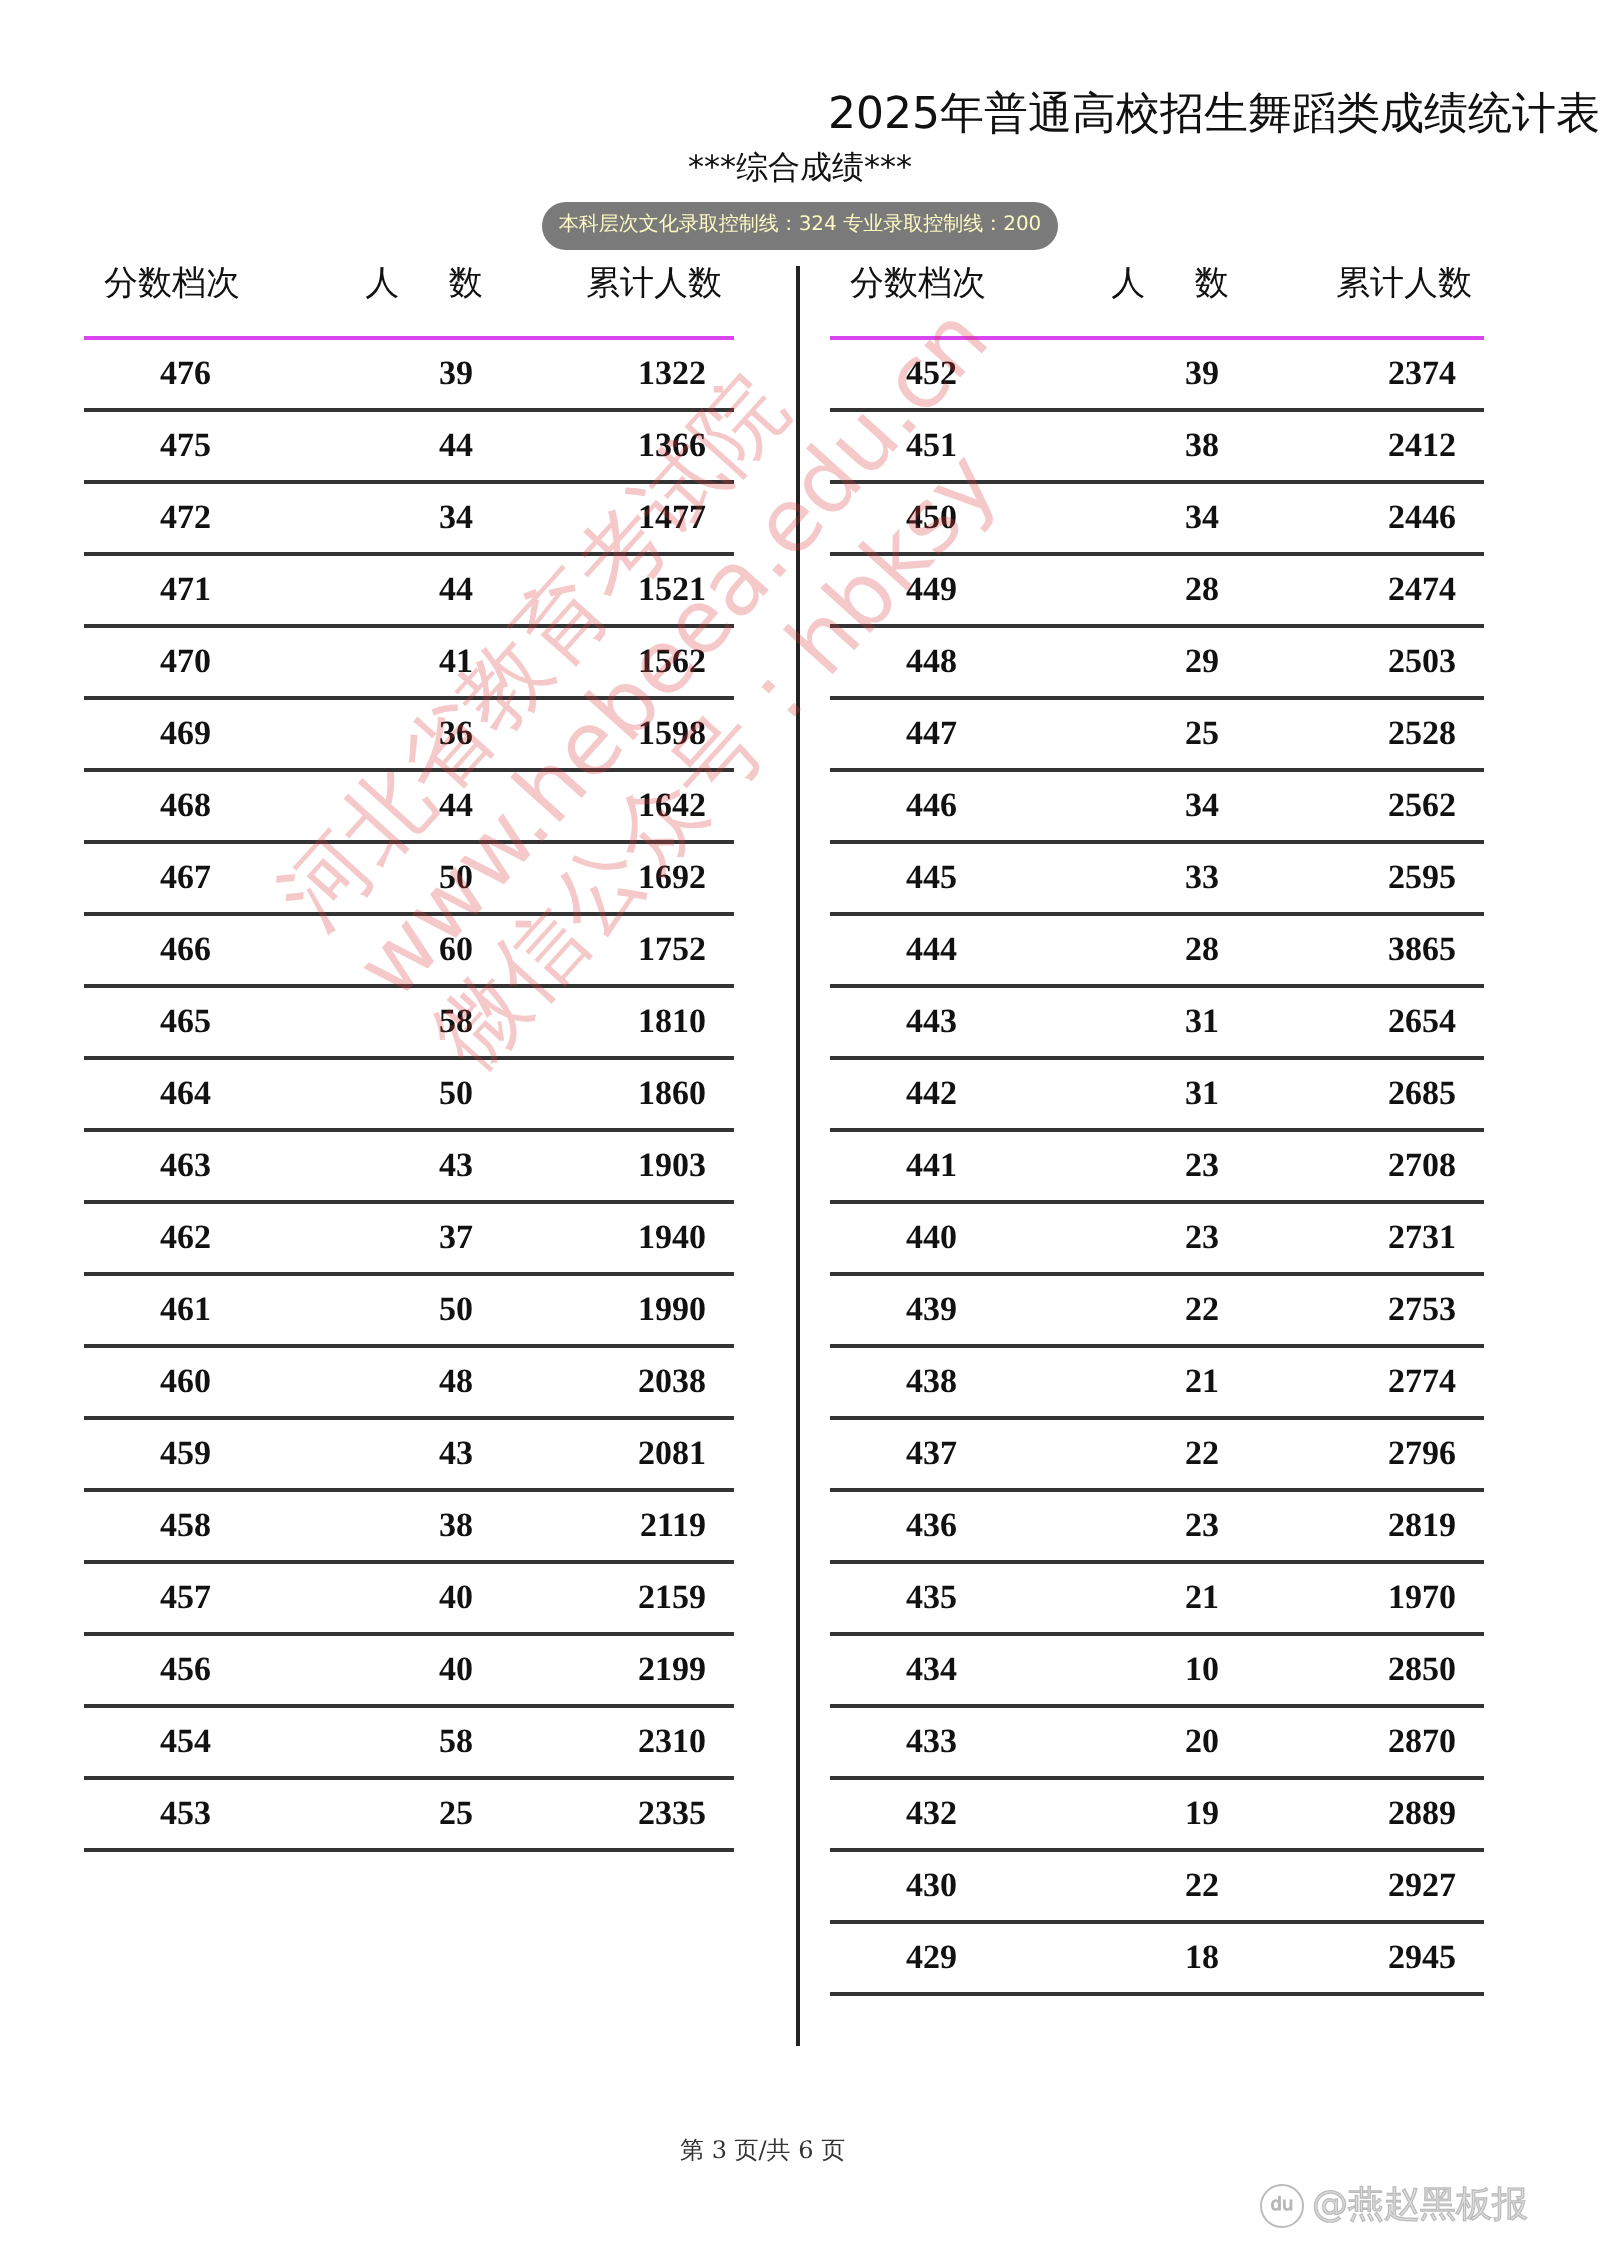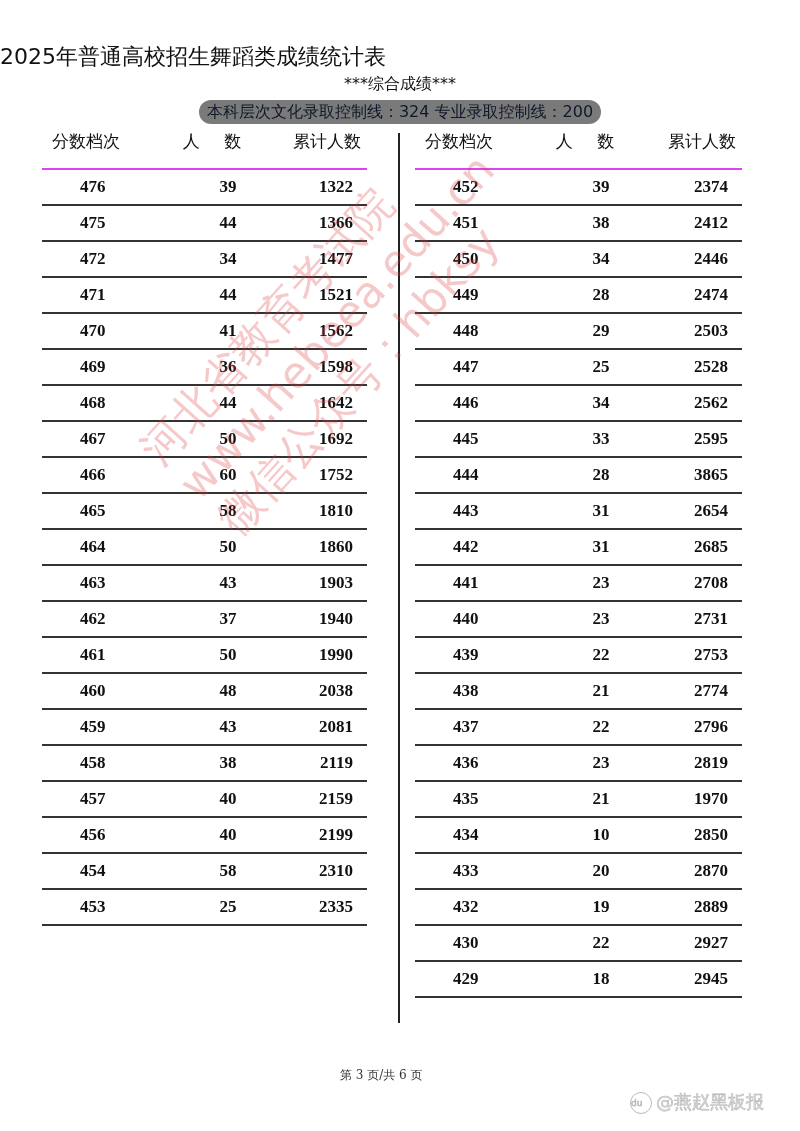--- a/index.html
+++ b/index.html
@@ -1,35 +1,35 @@
 <!DOCTYPE html>
 <html><head>
   <meta charset="utf-8">
   <style>
     html, body { margin: 0; padding: 0; background: #ffffff; }
     body { width: 800px; height: 1131px; position: relative; overflow: hidden; font-family: "DejaVu Serif", serif; color: #111; }
-    .title { position: absolute; top: 42px; left: 0; width: 800px; text-align: left; font-size: 22px; font-family: "DejaVu Sans", sans-serif; letter-spacing: 0px; color: #111; }
+    .title { position: absolute; top: 42px; left: 0; width: 800px; text-align: right; font-size: 22px; font-family: "DejaVu Sans", sans-serif; letter-spacing: 0px; color: #111; }
     .subtitle { position: absolute; top: 74px; left: 0; width: 800px; text-align: center; font-size: 16px; font-family: "DejaVu Sans", sans-serif; color: #111; }
     .bar-wrap { position: absolute; top: 100px; left: 0; width: 800px; text-align: center; }
-    .bar { display: inline-block; background: #7a7a7a; color: #0f172a; font-family: "DejaVu Sans", sans-serif; font-size: 16px; padding: 2px 8px; line-height: 20px; border-radius: 12px; }
+    .bar { display: inline-block; background: #7a7a7a; color: #fef9c3; font-family: "DejaVu Sans", sans-serif; font-size: 10px; padding: 2px 8px; line-height: 20px; border-radius: 12px; }
     .divider { position: absolute; left: 398px; top: 133px; width: 2px; height: 890px; background: #222; }
     .col { position: absolute; top: 130px; }
     .col.left { left: 42px; width: 325px; }
     .col.right { left: 415px; width: 327px; }
     .hdr { display: flex; height: 38px; align-items: flex-start; font-family: Liberation Sans, sans-serif; font-size: 17px; border-bottom: 2px solid #d946ef; }
     .hdr .h1 { width: 110px; padding-left: 10px; }
     .hdr .h2 { width: 110px; text-align: center; letter-spacing: 10px; }
     .hdr .h3 { flex: 1; text-align: right; padding-right: 6px; }
     .row { display: flex; height: 34px; align-items: center; border-bottom: 2px solid #333; font-weight: bold; font-size: 17px; font-family: "Liberation Serif", serif; }
     .row .c1 { width: 100px; padding-left: 38px; box-sizing: border-box; width: 138px; }
     .row .c2 { width: 96px; text-align: center; }
     .row .c3 { flex: 1; text-align: right; padding-right: 14px; }
     .footer { position: absolute; top: 1067px; left: 340px; font-size: 12px; color: #333; font-family: "DejaVu Serif", serif; }
     .brand { position: absolute; top: 1090px; left: 630px; font-size: 18px; color: #ddd; font-family: "DejaVu Sans", sans-serif; -webkit-text-stroke: 0.6px #bbb; }
-    .brand .paw { display: inline-block; width: 20px; height: 20px; border: 1.5px solid #bbb; border-radius: 50%; font-size: 9px; line-height: 20px; color: #aaa; vertical-align: middle; margin-right: 4px; }
+    .brand .paw { display: inline-block; width: 20px; height: 20px; border: 1.5px solid #bbb; border-radius: 50%; font-size: 9px; text-align: center; line-height: 20px; color: #aaa; vertical-align: middle; margin-right: 4px; }
     .watermark { position: absolute; left: 130px; top: 440px; transform: rotate(-48deg); transform-origin: left top; color: rgba(220, 60, 60, 0.28); font-family: "DejaVu Sans", sans-serif; pointer-events: none; }
     .watermark div { font-size: 44px; line-height: 52px; white-space: nowrap; }
   </style>
 </head>
 <body>
 
 <div class="title">2025年普通高校招生舞蹈类成绩统计表</div>
 <div class="subtitle">***综合成绩***</div>
 <div class="bar-wrap">
   <span class="bar">本科层次文化录取控制线：324  专业录取控制线：200</span>

